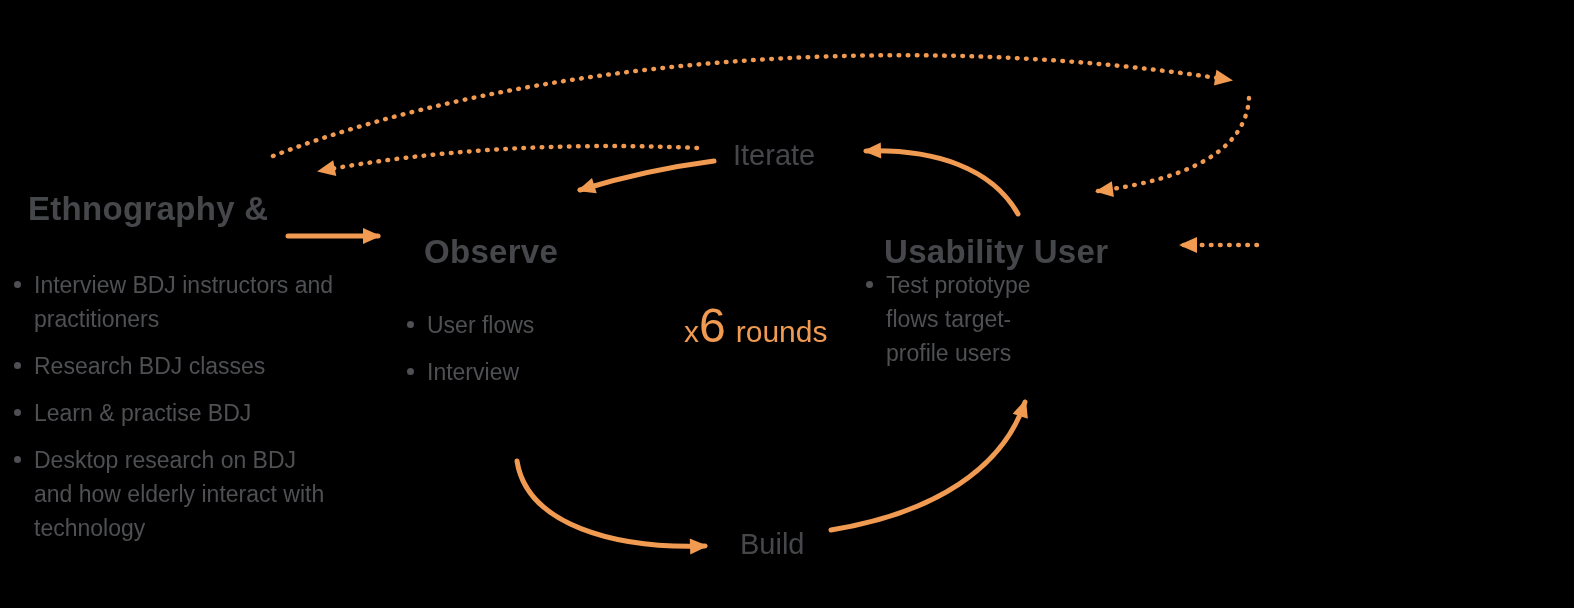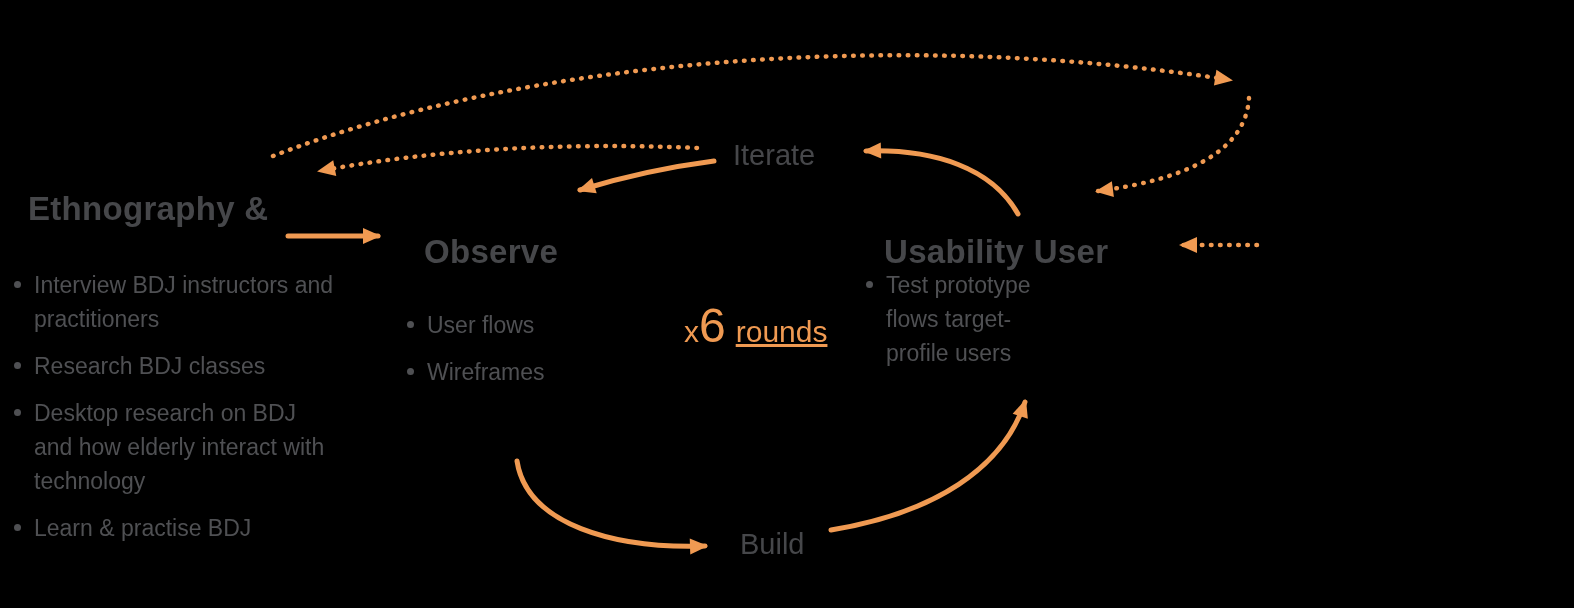--- a/index.html
+++ b/index.html
@@ -22,21 +22,21 @@
   .bullets{position:absolute;display:flex;flex-direction:column;gap:13px;}
   .bullet{display:flex;gap:13px;color:var(--body_text);font-size:23px;line-height:34px;}
   .bullet .dot{flex:0 0 auto;width:7px;height:7px;border-radius:50%;background:var(--body_text);margin-top:13px;}
   .bullets.eth .txt{width:300px;}
   .bullets.design .txt{width:250px;}
   .bullets.usability .txt{width:180px;}
   .flow-label{position:absolute;font-size:29px;font-weight:500;color:var(--heading);}
   .rounds{position:absolute;display:flex;align-items:baseline;color:var(--accent);}
   .rounds .x{font-size:30px;font-weight:500;}
   .rounds .n{font-size:48px;font-weight:400;}
-  .rounds .unit{font-size:30px;font-weight:500;margin-left:10px;text-decoration:underline;}
+  .rounds .unit{font-size:30px;font-weight:500;margin-left:10px;}
   svg.arrows{position:absolute;left:0;top:0;pointer-events:none;}
   svg .solid{fill:none;stroke:var(--accent);stroke-width:5;stroke-linecap:round;marker-end:url(#head);}
   svg .dotted{fill:none;stroke:var(--accent);stroke-width:4.5;stroke-linecap:round;stroke-dasharray:0.6 8.5;marker-end:url(#head);}
   #head path{fill:var(--accent);}
 </style>
 </head>
 <body>
 
 <div>
 
@@ -64,37 +64,37 @@
     <div class="bullet">
       <span class="dot"></span>
       <span class="txt">Interview BDJ instructors and practitioners</span>
     </div>
     <div class="bullet">
       <span class="dot"></span>
       <span class="txt">Research BDJ classes</span>
     </div>
     <div class="bullet">
       <span class="dot"></span>
-      <span class="txt">Desktop research on BDJ and how elderly interact with technology</span>
+      <span class="txt">Learn &amp; practise BDJ</span>
     </div>
     <div class="bullet">
       <span class="dot"></span>
-      <span class="txt">Learn &amp; practise BDJ</span>
+      <span class="txt">Desktop research on BDJ and how elderly interact with technology</span>
     </div>
   </div>
 
   <h2 class="stage-title" style="left:408px;top:213px;">Observe</h2>
   <div class="bullets design" style="left:407px;top:268px;margin-top:40px;">
     <div class="bullet">
       <span class="dot"></span>
       <span class="txt">User flows</span>
     </div>
     <div class="bullet">
       <span class="dot"></span>
-      <span class="txt">Wireframes</span>
+      <span class="txt">Interview</span>
     </div>
   </div>
 
   <h2 class="stage-title" style="left:868px;top:213px;">Usability User</h2>
   <div class="bullets usability" style="left:866px;top:268px;">
     <div class="bullet">
       <span class="dot"></span>
       <span class="txt">Test prototype flows target-profile users</span>
     </div>
   </div>

